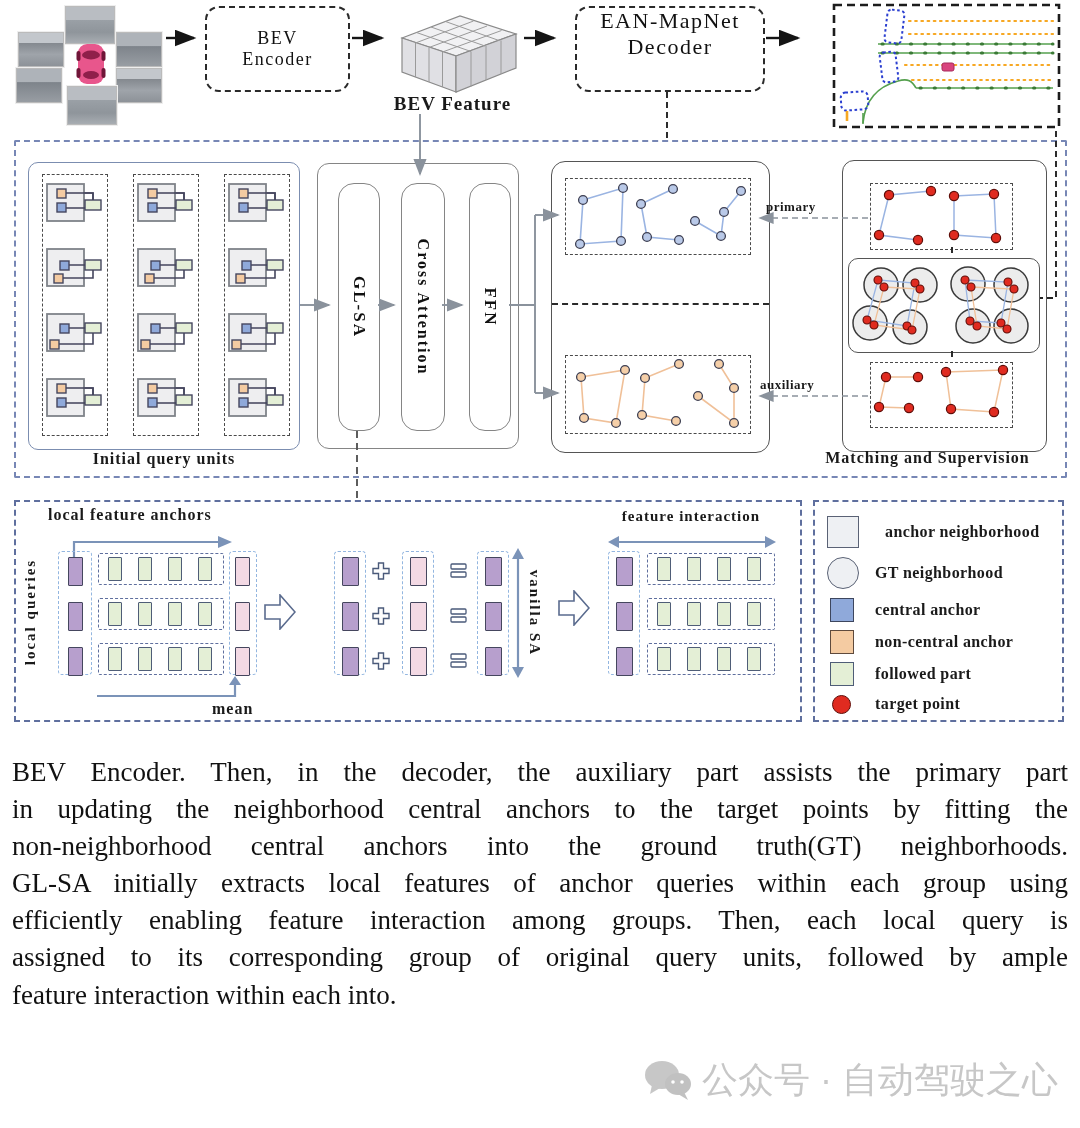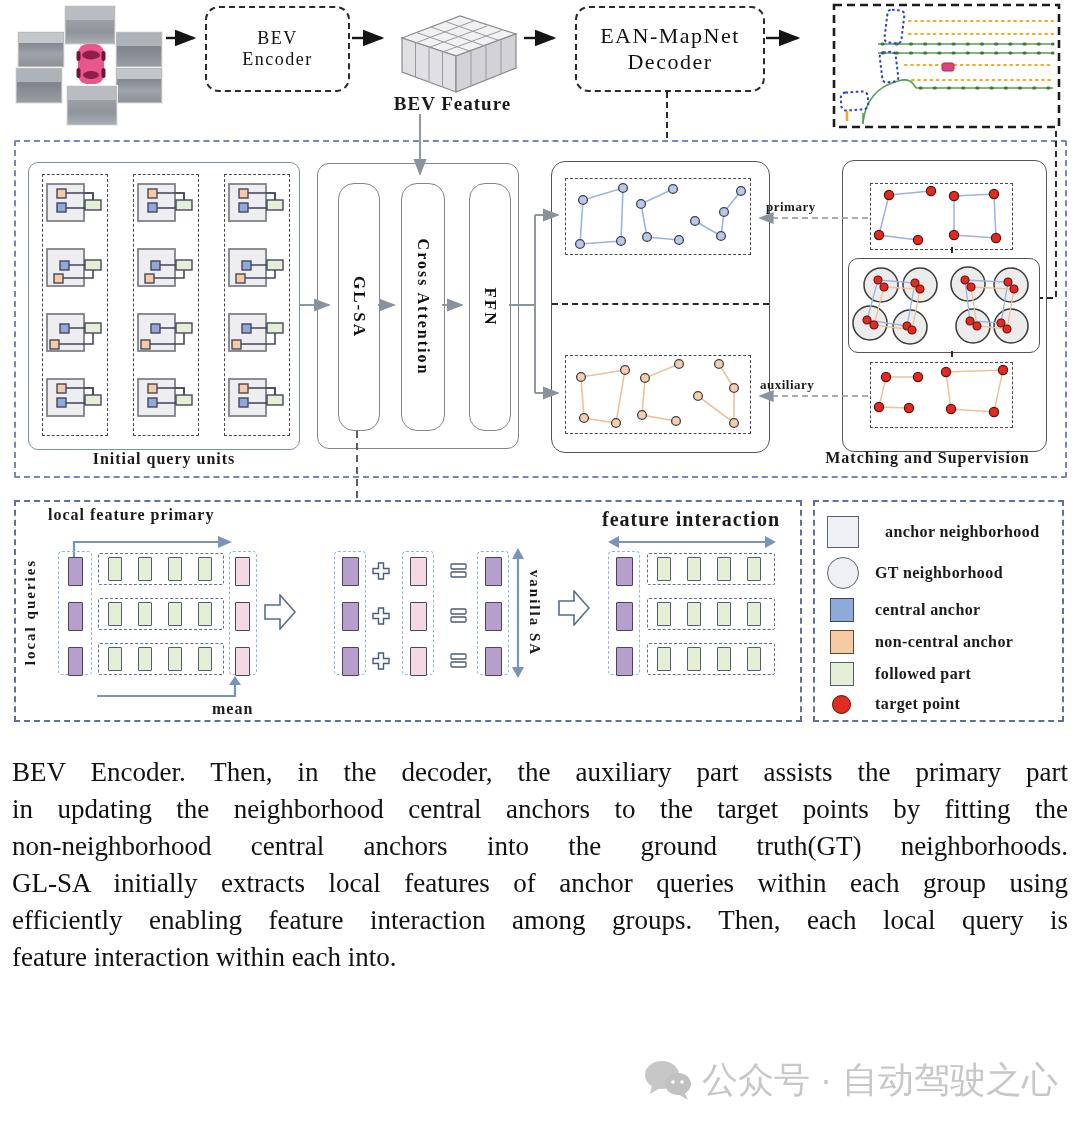--- a/index.html
+++ b/index.html
@@ -86,21 +86,21 @@
 
   <svg class="abs" style="left:392px;top:6px;" width="128" height="88" viewBox="0 0 128 88">
     <polygon points="10,32 68,10 124,28 64,50" fill="#f1f1f3" stroke="#8a8a8a" stroke-width="1.2"></polygon>
     <polygon points="10,32 64,50 64,86 10,66" fill="#e0e0e4" stroke="#8a8a8a" stroke-width="1.2"></polygon>
     <polygon points="64,50 124,28 124,62 64,86" fill="#d2d2d7" stroke="#8a8a8a" stroke-width="1.2"></polygon>
     <path d="M24.5,26.5 L79,45.5 M39,21 L93,40 M53.5,15.5 L107,34.5 M23.5,37 L81.5,15 M37,41.5 L95,20 M50.5,46 L109.5,24.5" stroke="#9a9a9a" stroke-width="1" fill="none"></path>
     <path d="M23.5,37 V71 M37,41.5 V76 M50.5,46 V81 M79,45.5 V80.5 M94,40 V74 M109,34.5 V68" stroke="#9a9a9a" stroke-width="1" fill="none"></path>
   </svg>
   <div class="abs lbl" style="left:385px;top:93px;width:135px;text-align:center;font-size:19px;letter-spacing:1px;">BEV Feature</div>
 
-  <div class="abs dashbox-blk" style="left:575px;top:6px;width:186px;height:82px;display:flex;align-items:center;justify-content:center;">
+  <div class="abs dashbox-blk" style="left:575px;top:6px;width:186px;height:82px;display:flex;align-items:flex-start;justify-content:center;">
     <span class="pre" style="font-size:22px;letter-spacing:1.5px;text-align:center;">EAN-MapNet
 Decoder</span>
   </div>
 
   <svg class="abs" style="left:832px;top:3px;" width="229" height="126" viewBox="0 0 229 126">
     <rect x="2" y="2" width="225" height="122" fill="#fff" stroke="#1c1c1c" stroke-width="2.6" stroke-dasharray="8 5"></rect>
     <g stroke="#f7a823" stroke-width="2.2" stroke-dasharray="1.6 4.6" stroke-linecap="round">
       <line x1="77" y1="18" x2="221" y2="18"></line>
       <line x1="77" y1="31" x2="221" y2="31"></line>
       <line x1="73" y1="62" x2="221" y2="62"></line>
@@ -287,21 +287,21 @@
           <circle cx="132" cy="7" r="4.6"></circle>
           <circle cx="123" cy="49" r="4.6"></circle>
           <circle cx="80" cy="46" r="4.6"></circle>
       </g>
     </svg>
   </div>
   <div class="abs lbl" style="left:805px;top:449px;width:245px;text-align:center;font-size:16px;">Matching and Supervision</div>
 
   <div class="abs" style="left:14px;top:500px;width:784px;height:218px;border:2px dashed #5f6f9e;"></div>
 
-  <div class="abs lbl" style="left:48px;top:506px;width:220px;font-size:16px;">local feature primary</div>
+  <div class="abs lbl" style="left:48px;top:506px;width:220px;font-size:16px;">local feature anchors</div>
   <svg class="abs" style="left:68px;top:532px;" width="170" height="30" viewBox="0 0 170 30">
     <path d="M6,28 L6,10 L150,10" fill="none" stroke="#7b93b8" stroke-width="2.2"></path>
     <polygon points="150,4 164,10 150,16" fill="#7b93b8"></polygon>
   </svg>
   <div class="abs" style="left:30px;top:612px;width:0;height:0;">
     <span class="vspan ccw lbl" style="font-size:15px;">local queries</span>
   </div>
 
   <div class="ltdash" style="left:58px;top:551px;width:32px;height:122px;"></div>
   <div class="prect" style="left:68px;top:557px;"></div>
@@ -375,21 +375,21 @@
     <polygon points="1,119 7,130 13,119" fill="#7b93b8"></polygon>
   </svg>
   <div class="abs" style="left:534px;top:613px;width:0;height:0;">
     <span class="vspan lbl" style="font-size:15px;">vanilla SA</span>
   </div>
 
   <svg class="abs" style="left:558px;top:590px;" width="32" height="36" viewBox="0 0 32 36">
     <polygon points="1,11 16,11 16,1 31,18 16,35 16,25 1,25" fill="#fff" stroke="#5a6b8e" stroke-width="1.6"></polygon>
   </svg>
 
-  <div class="abs lbl" style="left:598px;top:508px;width:186px;text-align:center;font-size:20px;">feature interaction</div>
+  <div class="abs lbl" style="left:598px;top:508px;width:186px;text-align:center;font-size:15px;">feature interaction</div>
   <svg class="abs" style="left:608px;top:535px;" width="168" height="14" viewBox="0 0 168 14">
     <line x1="10" y1="7" x2="158" y2="7" stroke="#7b93b8" stroke-width="2.2"></line>
     <polygon points="11,1 0,7 11,13" fill="#7b93b8"></polygon>
     <polygon points="157,1 168,7 157,13" fill="#7b93b8"></polygon>
   </svg>
   <div class="ltdash" style="left:608px;top:551px;width:30px;height:122px;"></div>
   <div class="prect" style="left:616px;top:557px;width:15px;"></div>
   <div class="prect" style="left:616px;top:602px;width:15px;"></div>
   <div class="prect" style="left:616px;top:647px;width:15px;"></div>
   <div class="dkdash" style="left:647px;top:553px;width:126px;height:30px;"></div>
@@ -471,20 +471,21 @@
     </g>
     <line x1="357" y1="431" x2="357" y2="499" stroke="#555" stroke-width="1.9" stroke-dasharray="7 5"></line>
   </svg>
 
   <div class="abs" style="left:12px;top:754px;width:1056px;">
     <div class="cap-line">BEV Encoder. Then, in the decoder, the auxiliary part assists the primary part</div>
     <div class="cap-line">in updating the neighborhood central anchors to the target points by fitting the</div>
     <div class="cap-line">non-neighborhood central anchors into the ground truth(GT) neighborhoods.</div>
     <div class="cap-line">GL-SA initially extracts local features of anchor queries within each group using</div>
     <div class="cap-line">efficiently enabling feature interaction among groups. Then, each local query is</div>
+    <div class="cap-line">assigned to its corresponding group of original query units, followed by ample</div>
     <div class="cap-line last">feature interaction within each into.</div>
   </div>
 
   <div class="abs" style="left:642px;top:1052px;width:430px;height:56px;opacity:0.55;display:flex;align-items:center;gap:8px;">
     <svg width="52" height="46" viewBox="0 0 52 46">
       <ellipse cx="20" cy="18" rx="17" ry="14" fill="#9a9a9a"></ellipse>
       <polygon points="10,28 8,37 18,31" fill="#9a9a9a"></polygon>
       <ellipse cx="36" cy="27" rx="13" ry="11" fill="#8f8f8f"></ellipse>
       <polygon points="42,35 46,43 36,37" fill="#8f8f8f"></polygon>
       <circle cx="31" cy="25" r="1.8" fill="#fff"></circle>

